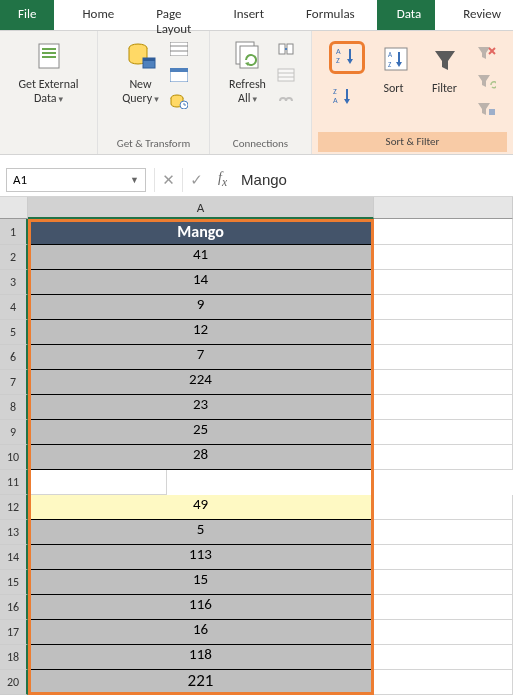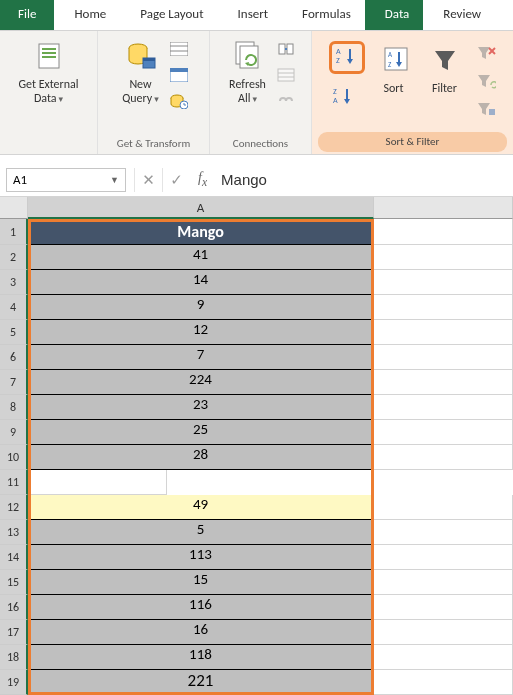--- a/index.html
+++ b/index.html
@@ -1,47 +1,47 @@
 <!DOCTYPE html>
 <html><head>
 <meta charset="utf-8">
 <style>
   * { box-sizing: border-box; margin: 0; padding: 0; }
   body { font-family: "Segoe UI", Calibri, sans-serif; font-size: 13px; background: #fff; width: 513px; overflow: hidden; }
 
   
-  .menubar { display: flex; height: 30px; background: #fff; }
+  .menubar { display: flex; height: 30px; background: #fff; gap: 8px; }
   .menubar-item { padding: 6px 14px 6px 20px; color: #333; cursor: pointer; font-size: 13px; }
   .menubar-file { background: #217346; color: #fff; padding: 6px 18px; }
   .menubar-active { background: #217346; color: #fff; }
 
   
   .ribbon { display: flex; background: #f3f2ef; border-top: 1px solid #d4d4d4; border-bottom: 1px solid #d4d4d4; height: 125px; }
   .ribbon-group { display: flex; flex-direction: column; align-items: center; padding: 4px 6px 2px 6px; border-right: 1px solid #e1e1e1; }
   .ribbon-group-body { display: flex; flex: 1; align-items: flex-start; }
   .ribbon-group-label { font-size: 11px; color: #666; text-align: center; width: 100%; padding: 2px 0; line-height: 12px; }
-  .ribbon-group.highlighted .ribbon-group-label { background: #f8cba6; color: #444; width: 100%; padding: 4px 0; border-radius: 9px;}
+  .ribbon-group.highlighted .ribbon-group-label { background: #f8cba6; color: #444; width: 100%; padding: 4px 0;}
   .ribbon-group.highlighted { background: #fde9da; border-right: none; }
 
   .big-btn { display: flex; flex-direction: column; align-items: center; padding: 4px 6px; cursor: pointer; min-width: 50px; }
   .big-btn .icon-slot { width: 34px; height: 34px; display: flex; align-items: center; justify-content: center; margin-bottom: 4px; }
   .big-btn .lbl { font-size: 12px; text-align: center; line-height: 14px; color: #333; }
   .big-btn .caret::after { content: " \25BE"; font-size: 9px; color: #666; }
 
   .small-col { display: flex; flex-direction: column; gap: 6px; padding: 4px 2px; }
   .small-icon { width: 22px; height: 20px; display:flex; align-items:center; justify-content:center; cursor:pointer; }
 
   .sortfilter-body { display: flex; align-items:flex-start; gap:4px; padding:4px 2px; }
   .sort-small-col { display:flex; flex-direction:column; gap:10px; padding:2px 2px;}
   .sort-az-box { border:3px solid #ed7d31; border-radius:6px; padding:2px 4px; }
   .sort-za-box { padding:2px 4px;}
 
   
   .namebox-row { display:flex; align-items:center; height:34px; border-bottom:1px solid #d4d4d4; margin-top:8px; }
-  .namebox { width:120px; height:24px; border:1px solid #c6c6c6; margin-left:6px; display:flex; align-items:center; padding:0 6px; font-size:13px; justify-content:space-between;}
+  .namebox { width:140px; height:24px; border:1px solid #c6c6c6; margin-left:6px; display:flex; align-items:center; padding:0 6px; font-size:13px; justify-content:space-between;}
   .namebox .dd { font-size:9px; color:#666;}
   .fx-btn { width:28px; height:24px; display:flex; align-items:center; justify-content:center; color:#999; border-left:1px solid #e4e4e4; font-size:15px;}
   .fx-label { font-style:italic; font-family: "Cambria Math", serif; color:#666; padding:0 8px; font-size:14px;}
   .formula-input { flex:1; height:24px; border:none; padding:0 6px; font-size:15px; outline:none; color:#333;}
   
   
   .grid-wrap { position:relative; }
   .col-header-row { display:flex; height:22px; }
   .corner { width:28px; background:#e6e6e6; border-right:1px solid #ccc; border-bottom:1px solid #999;}
   .col-header { background:#e6e6e6; border-right:1px solid #ccc; border-bottom:1px solid #999; text-align:center; font-size:13px; color:#333; line-height:22px;}
@@ -345,19 +345,19 @@
         <div class="row-header sel">17</div>
         <div class="cell colA" style="background: rgb(191, 191, 191); text-align: center; font-size: 15px; border-bottom: 1px solid rgb(0, 0, 0); color: rgb(0, 0, 0);">16</div>
         <div class="cell colB"></div>
       </div>
       <div class="grid-row">
         <div class="row-header sel">18</div>
         <div class="cell colA" style="background: rgb(191, 191, 191); text-align: center; font-size: 15px; border-bottom: 1px solid rgb(0, 0, 0); color: rgb(0, 0, 0);">118</div>
         <div class="cell colB"></div>
       </div>
       <div class="grid-row">
-        <div class="row-header sel">19</div>
+        <div class="row-header sel">20</div>
         <div class="cell colA" style="background: rgb(191, 191, 191); text-align: center; font-size: 17px; border-bottom: 1px solid rgb(0, 0, 0); color: rgb(0, 0, 0);">221</div>
         <div class="cell colB"></div>
       </div>
       <div class="sel-overlay" style="height: 476px;"></div>
     </div>
 </div>
 
 </body></html>

